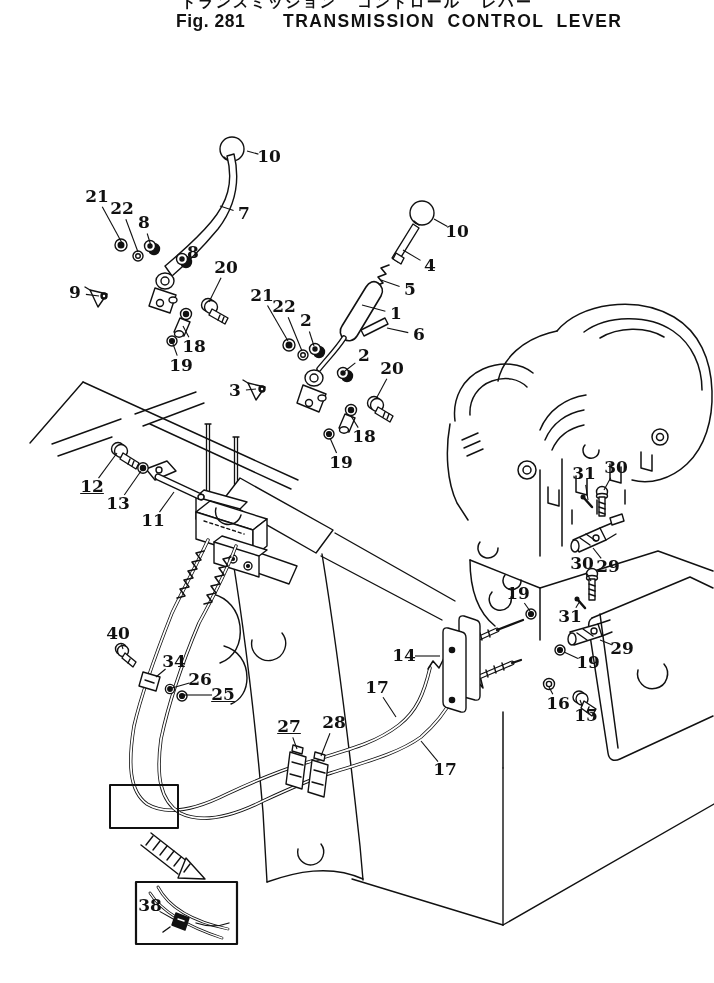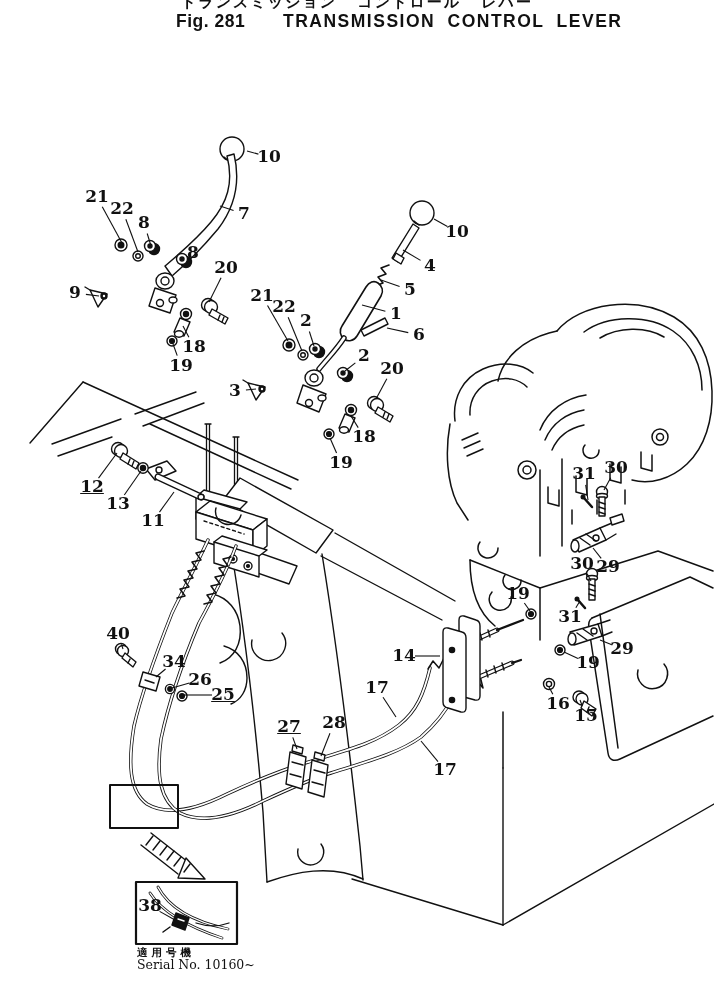--- a/index.html
+++ b/index.html
@@ -408,18 +408,14 @@
     </div>
 
   <header>
     <div class="hdr-jp">トランスミッション コントロール レバー</div>
     <div class="hdr-row">
       <span class="fig-label">Fig. 281</span>
       <span class="title-en">TRANSMISSION CONTROL LEVER</span>
     </div>
   </header>
 
-  <div class="serial">
-    <div class="jp">適用号機</div>
-    <div class="en">Serial No. 10160~</div>
-  </div>
 
 </div>
 
 </body></html>

